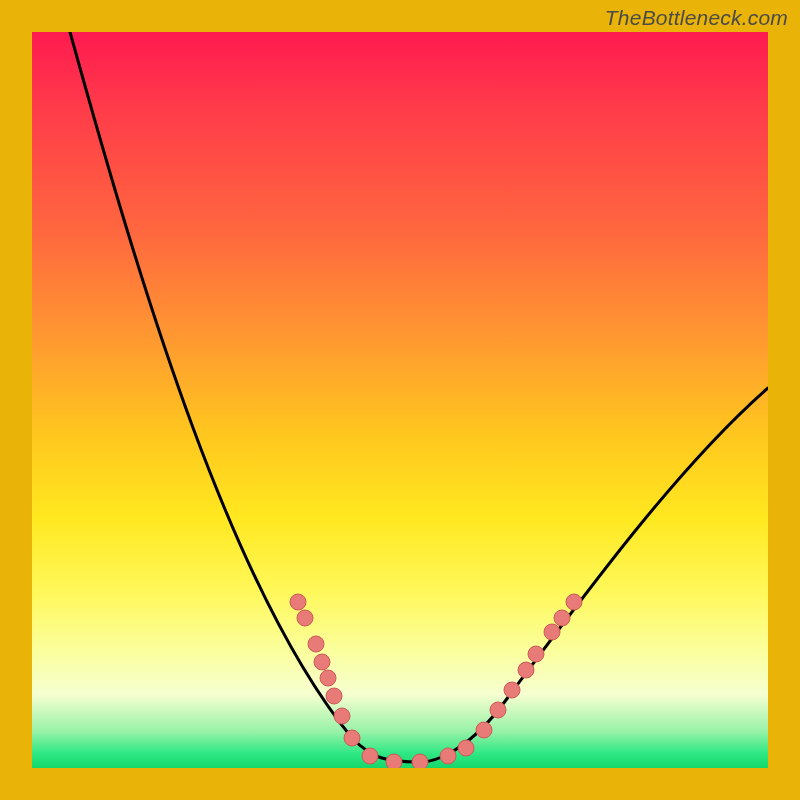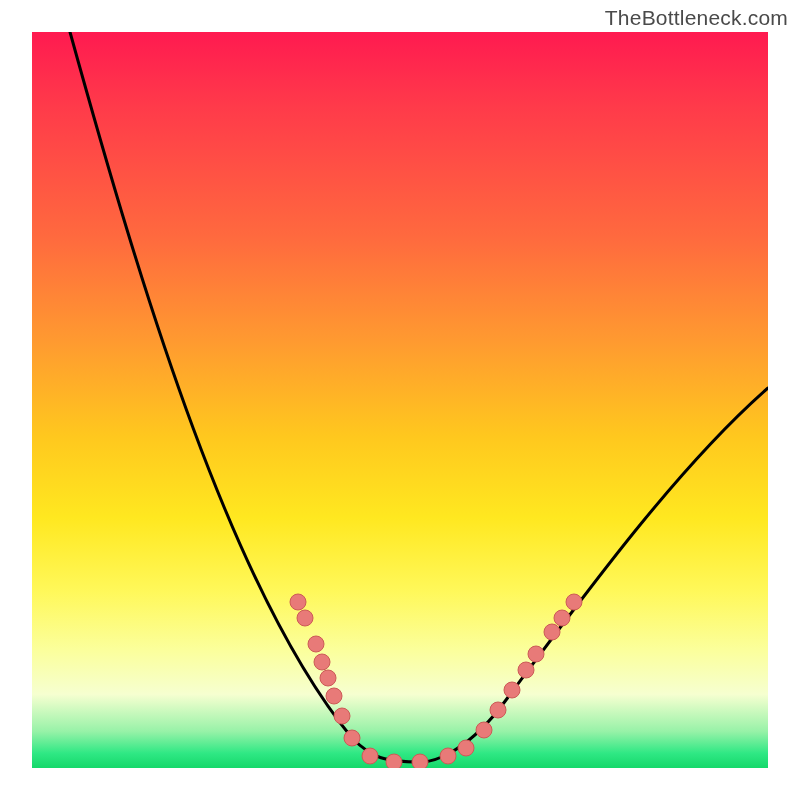--- a/index.html
+++ b/index.html
@@ -7,21 +7,22 @@
     padding: 0;
     width: 800px;
     height: 800px;
     background: #000;
     overflow: hidden;
     font-family: Arial, Helvetica, sans-serif;
   }
   .frame {
     position: absolute;
     inset: 0;
-    background: #ffffff;
+    background: #eab308;
+    font-style: italic;
   }
   .plot-area {
     position: absolute;
     left: 32px;
     top: 32px;
     width: 736px;
     height: 736px;
     overflow: hidden;
   }
   .gradient {

